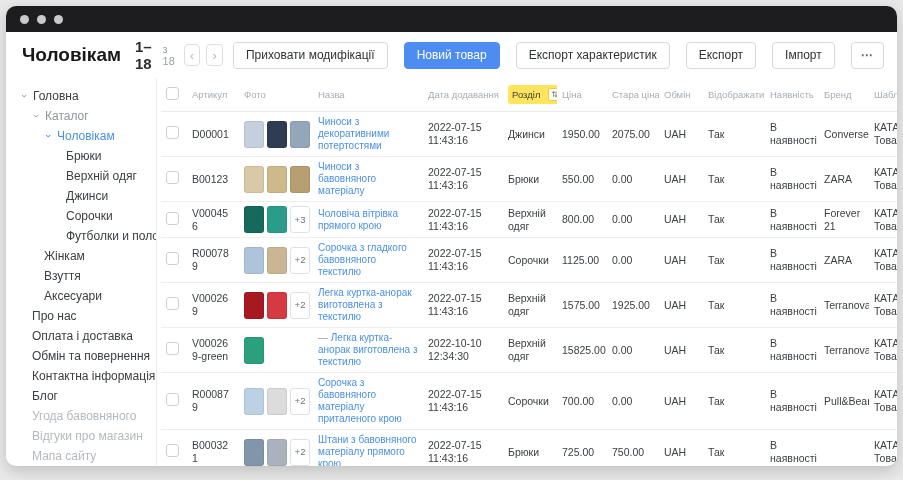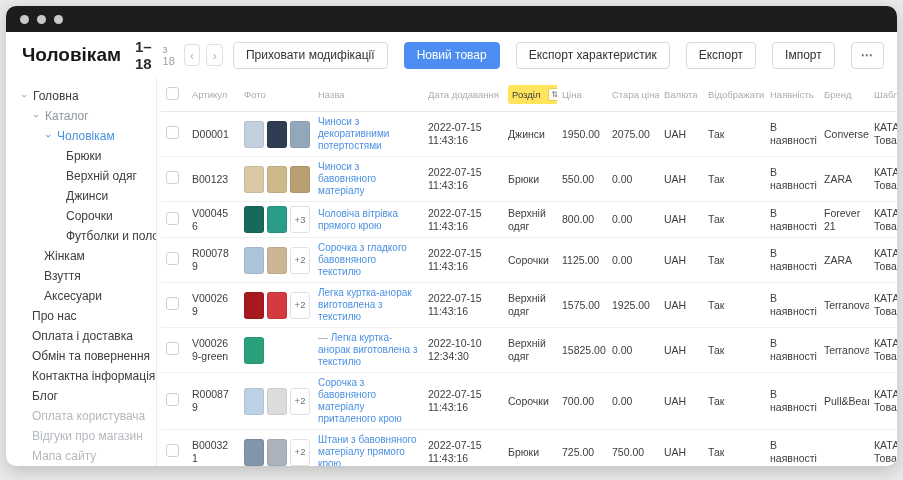--- a/index.html
+++ b/index.html
@@ -132,21 +132,21 @@
             <div class="nav-item lvl1">
               <span class="nav-label">Обмін та повернення</span>
             </div>
             <div class="nav-item lvl1">
               <span class="nav-label">Контактна інформація</span>
             </div>
             <div class="nav-item lvl1">
               <span class="nav-label">Блог</span>
             </div>
             <div class="nav-item lvl1 muted">
-              <span class="nav-label">Оплата користувача</span>
+              <span class="nav-label">Угода бавовняного</span>
             </div>
             <div class="nav-item lvl1 muted">
               <span class="nav-label">Відгуки про магазин</span>
             </div>
             <div class="nav-item lvl1 muted">
               <span class="nav-label">Мапа сайту</span>
             </div>
           </nav>
         <main class="content">
           <table class="grid">
@@ -156,21 +156,21 @@
                   <th class="col-sku">Артикул</th>
                   <th class="col-photo">Фото</th>
                   <th class="col-name">Назва</th>
                   <th class="col-date">Дата додавання</th>
                   <th class="col-category"><span class="sort-highlight">
                       <span>Розділ</span>
                       <span class="sort-icon">⇅</span>
                     </span></th>
                   <th class="col-price">Ціна</th>
                   <th class="col-oldprice">Стара ціна</th>
-                  <th class="col-currency">Валюта</th>
+                  <th class="col-currency">Обмін</th>
                   <th class="col-visible">Відображати</th>
                   <th class="col-stock">Наявність</th>
                   <th class="col-brand">Бренд</th>
                   <th class="col-template">Шаблон</th>
                 </tr>
               </thead>
             <tbody id="tbody">
                 <tr>
                   <td class="col-check"><span class="checkbox"></span></td>
                   <td class="col-sku sku-cell">D00001</td>

